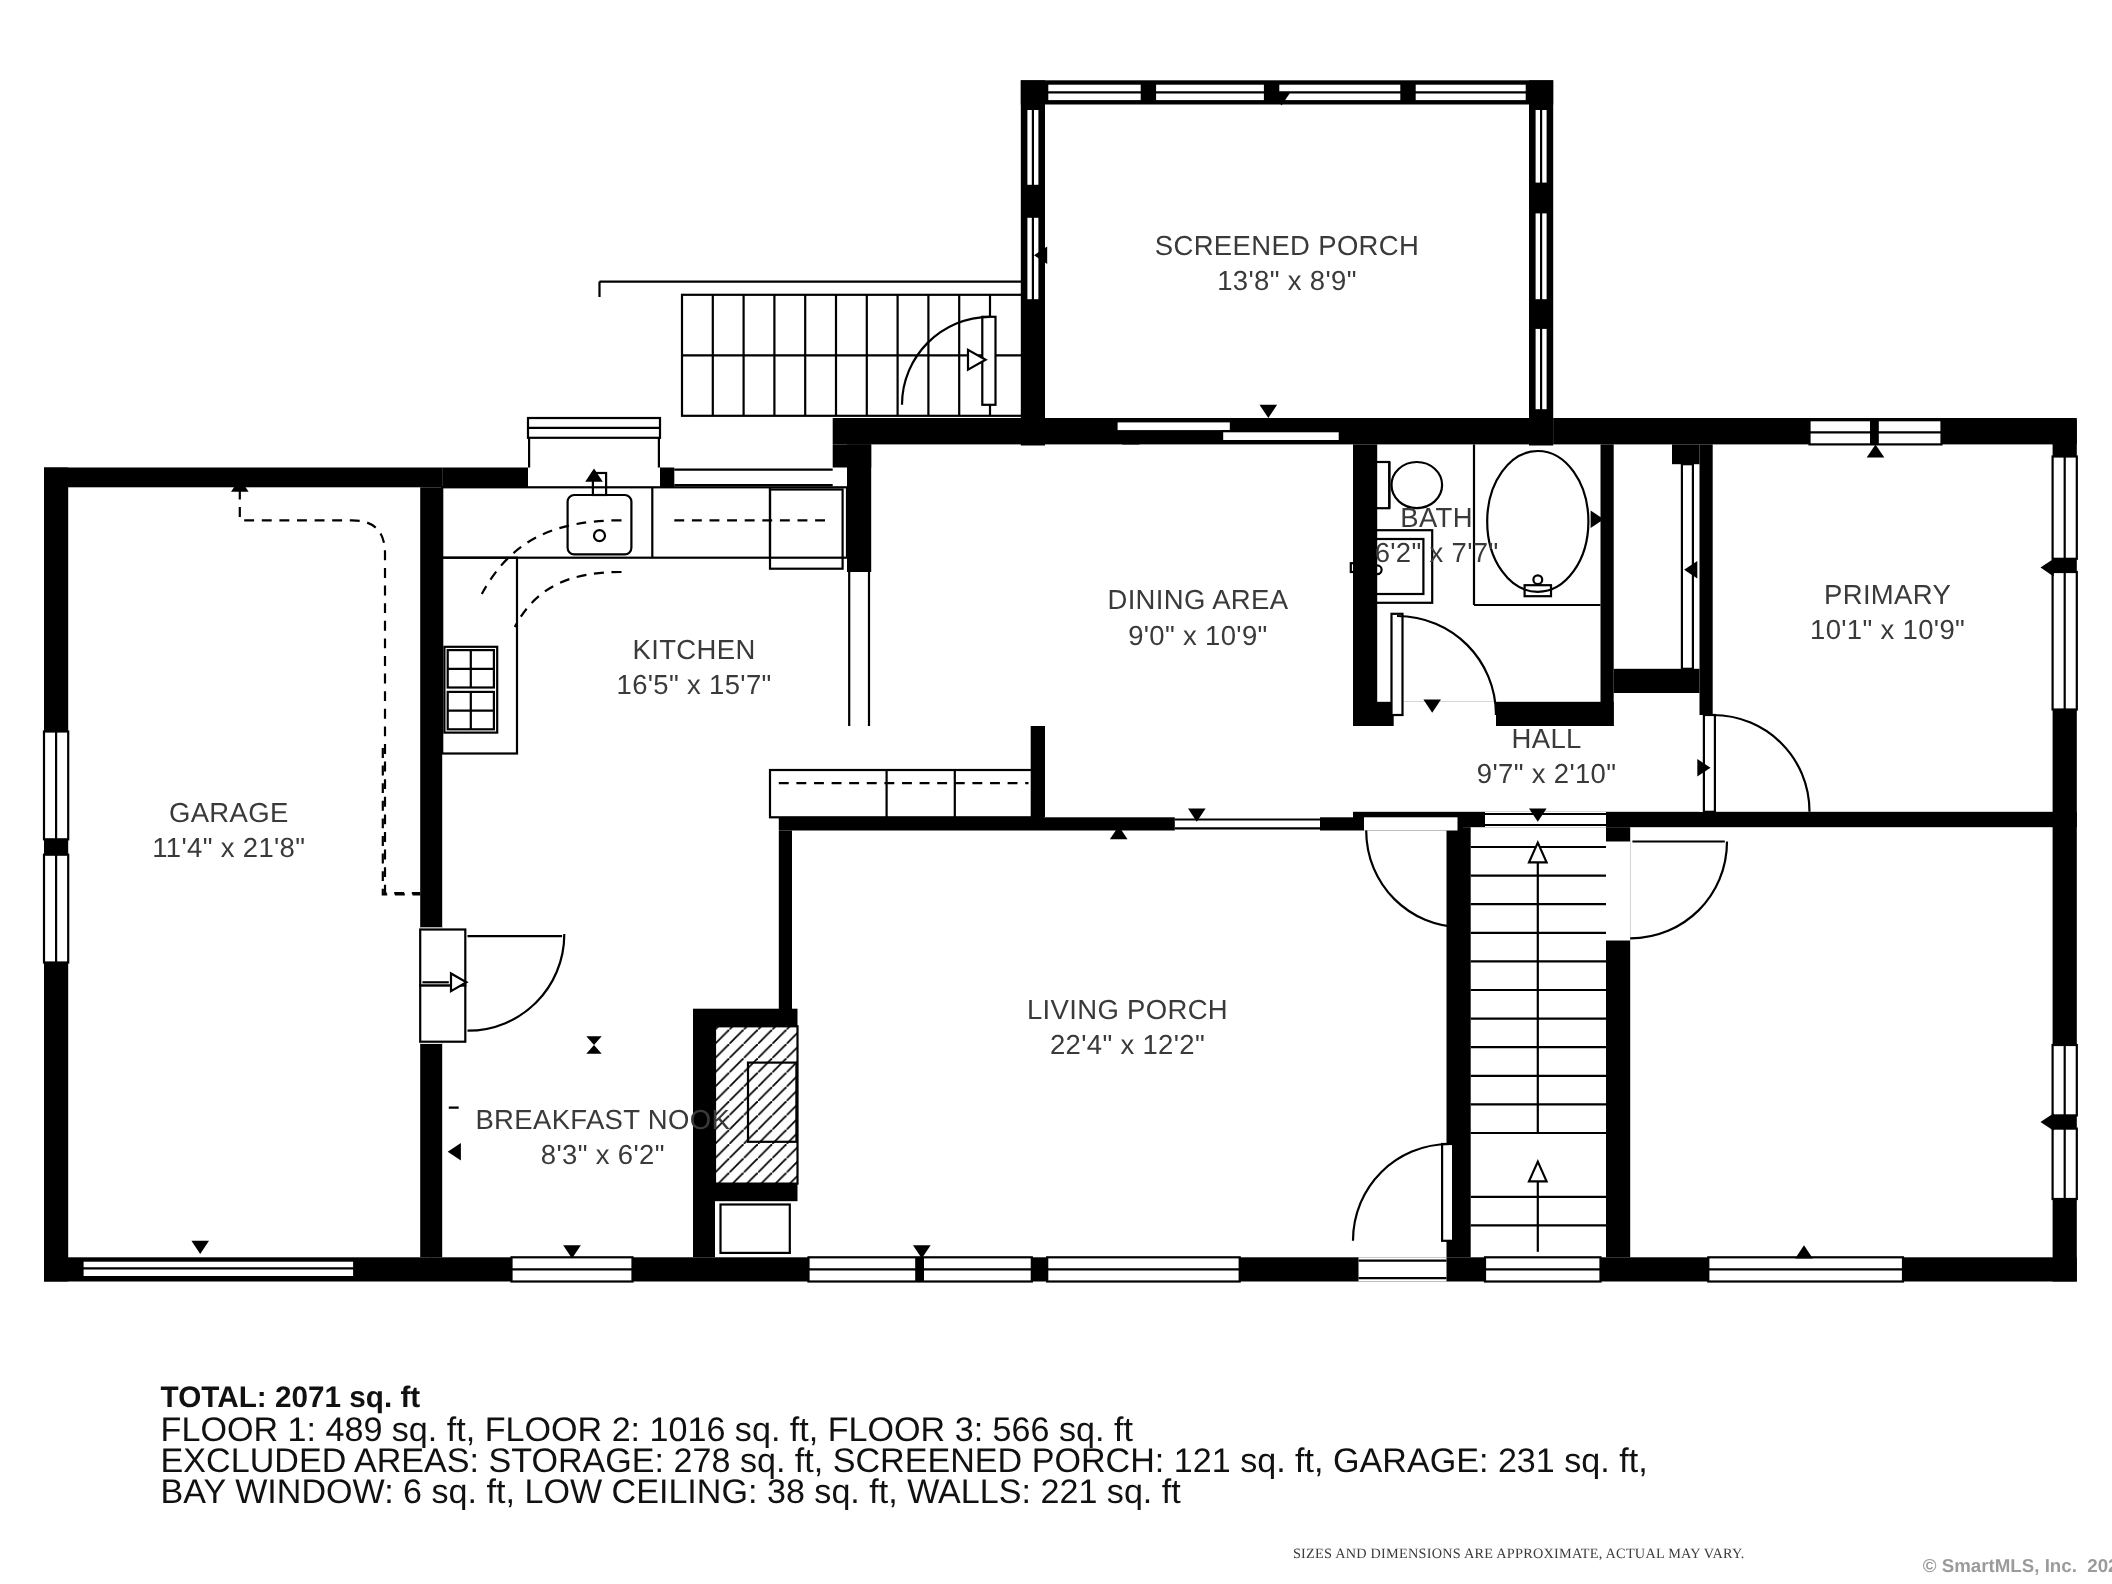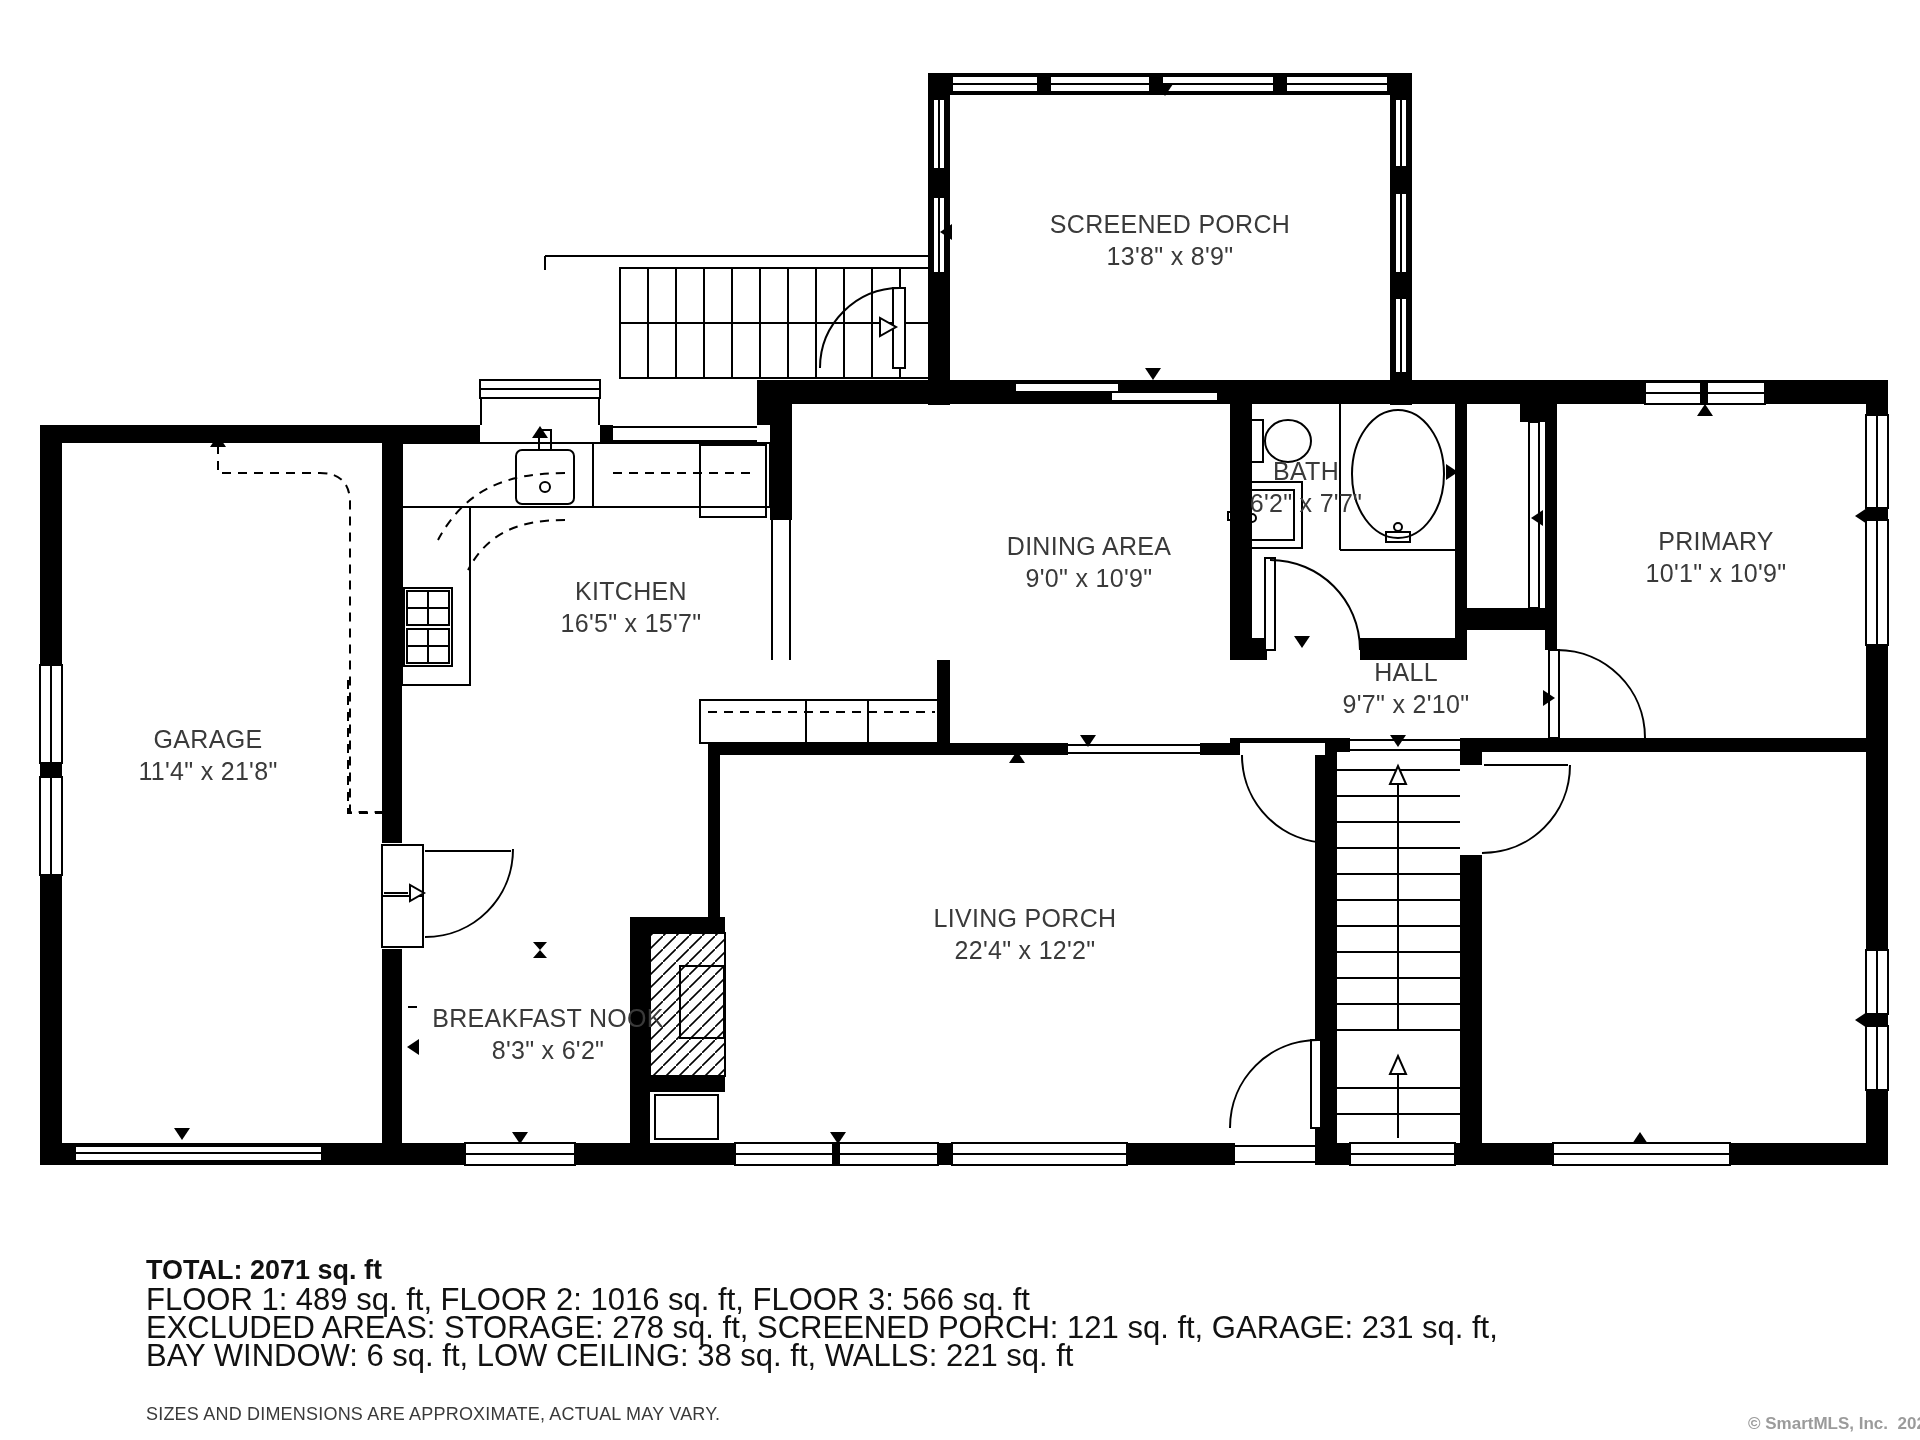--- a/index.html
+++ b/index.html
@@ -11,22 +11,22 @@
   .t{fill:none;stroke:#000;stroke-width:2;}
   .gap{fill:#fff;}
   .d{fill:none;stroke:#000;stroke-width:2;stroke-dasharray:9 7;}
   .m{fill:#000;}
   .o{fill:#fff;stroke:#000;stroke-width:2;}
   .room-label{position:absolute;transform:translate(-50%,-50%);text-align:center;
       color:#3a3a3a;font-size:25px;line-height:32px;white-space:nowrap;letter-spacing:.3px;}
   .summary{position:absolute;left:146px;top:1254px;width:1440px;color:#111;}
   .summary .total{font-size:27px;font-weight:bold;line-height:32px;}
   .summary .line{font-size:31px;line-height:28px;}
-  .disclaimer{position:absolute;left:146px;top:1404px;width:1440px;text-align:left;
-      font-size:18px;color:#3a3a3a;letter-spacing:.2px;}
+  .disclaimer{position:absolute;left:146px;top:1404px;width:1440px;text-align:right;
+      font-size:13px;color:#3a3a3a;letter-spacing:.2px;font-family:Liberation Serif, serif;}
   .watermark{position:absolute;left:1748px;top:1414px;font-size:17px;font-weight:bold;
       color:#9b9b9b;white-space:pre;}
 </style>
 </head>
 <body>
 
 <div class="plan">
 
 <svg width="1920" height="1440" viewBox="0 0 1920 1440">
   <defs>

